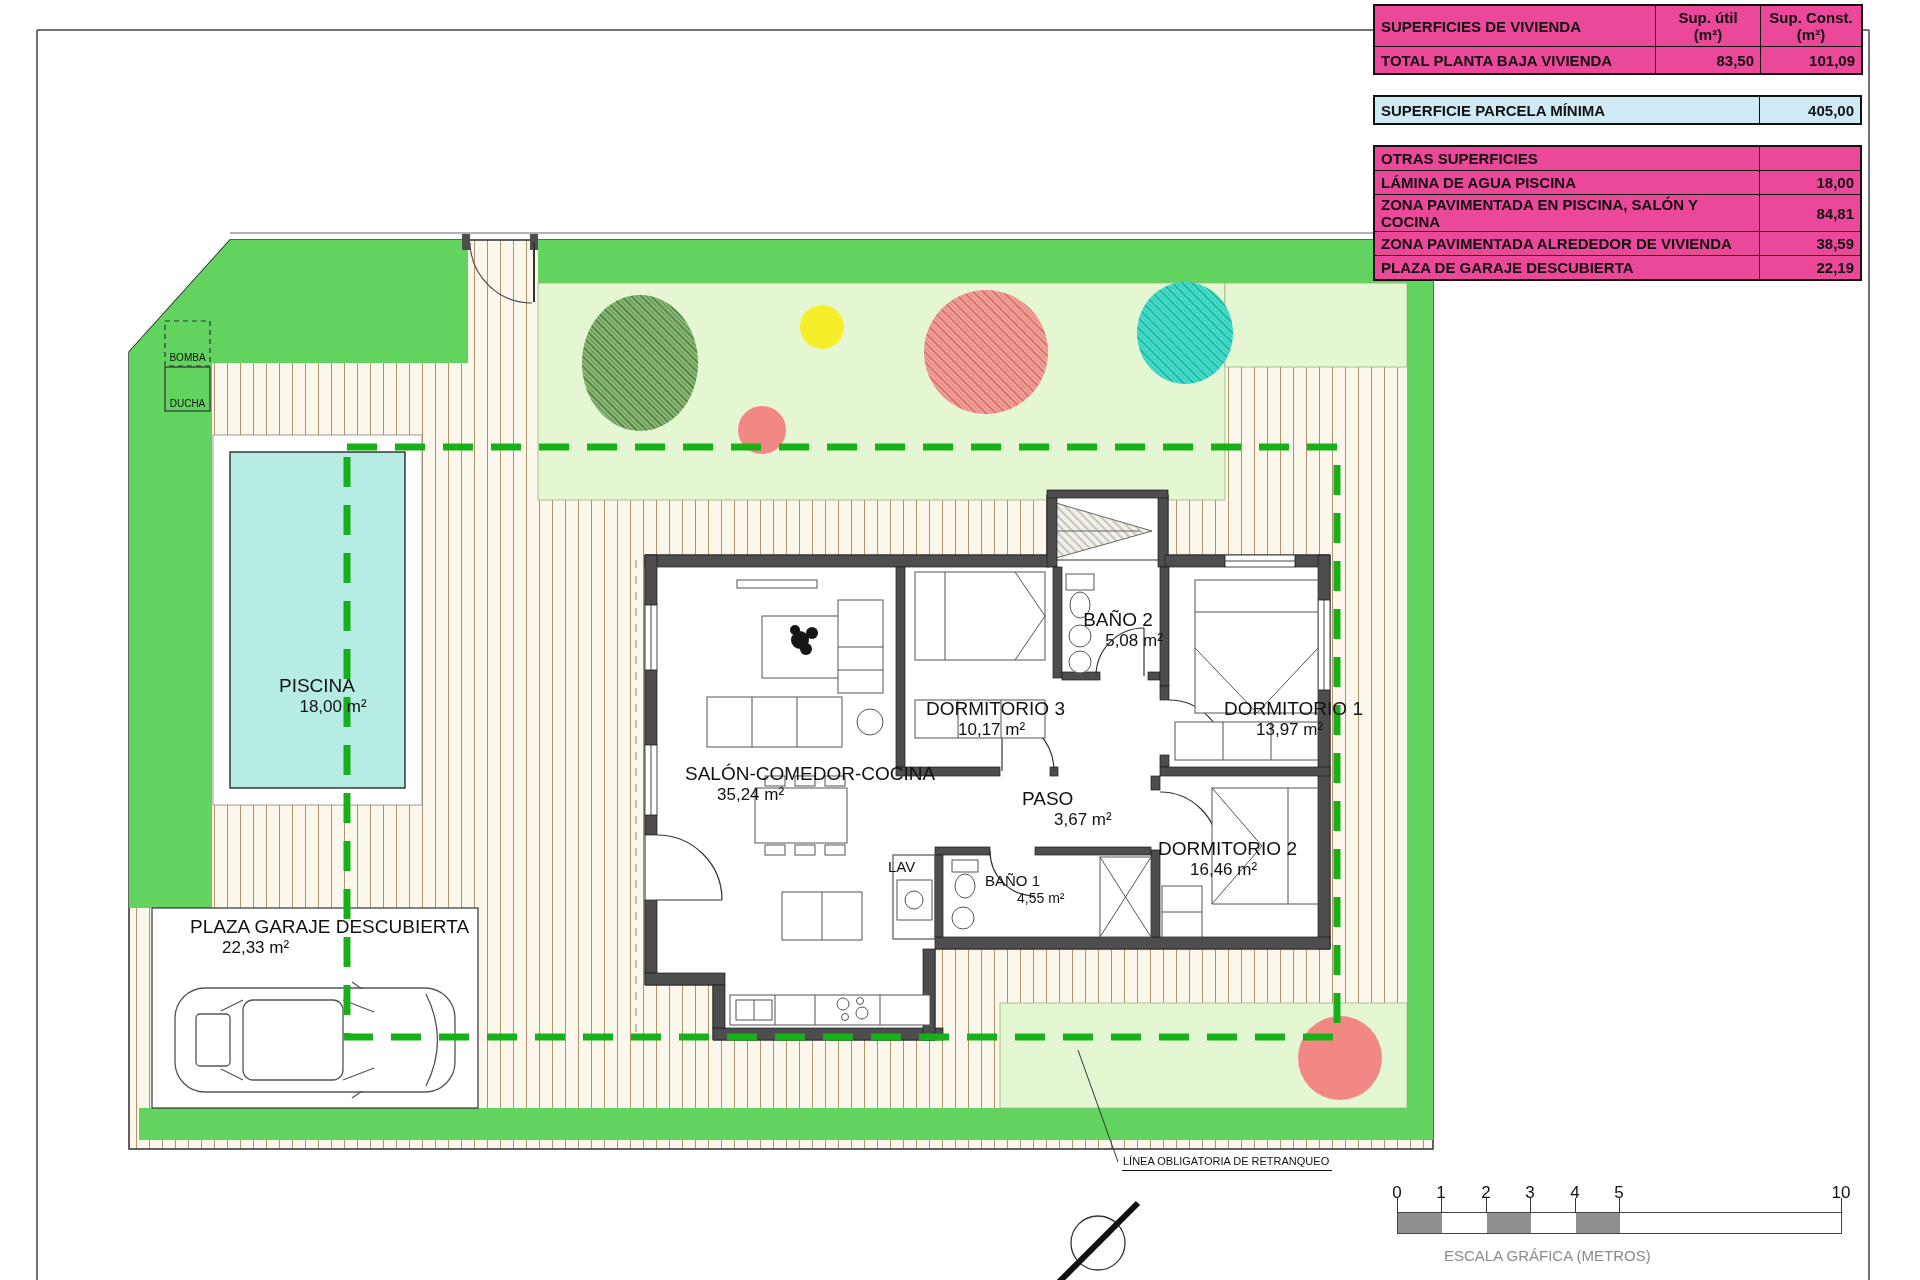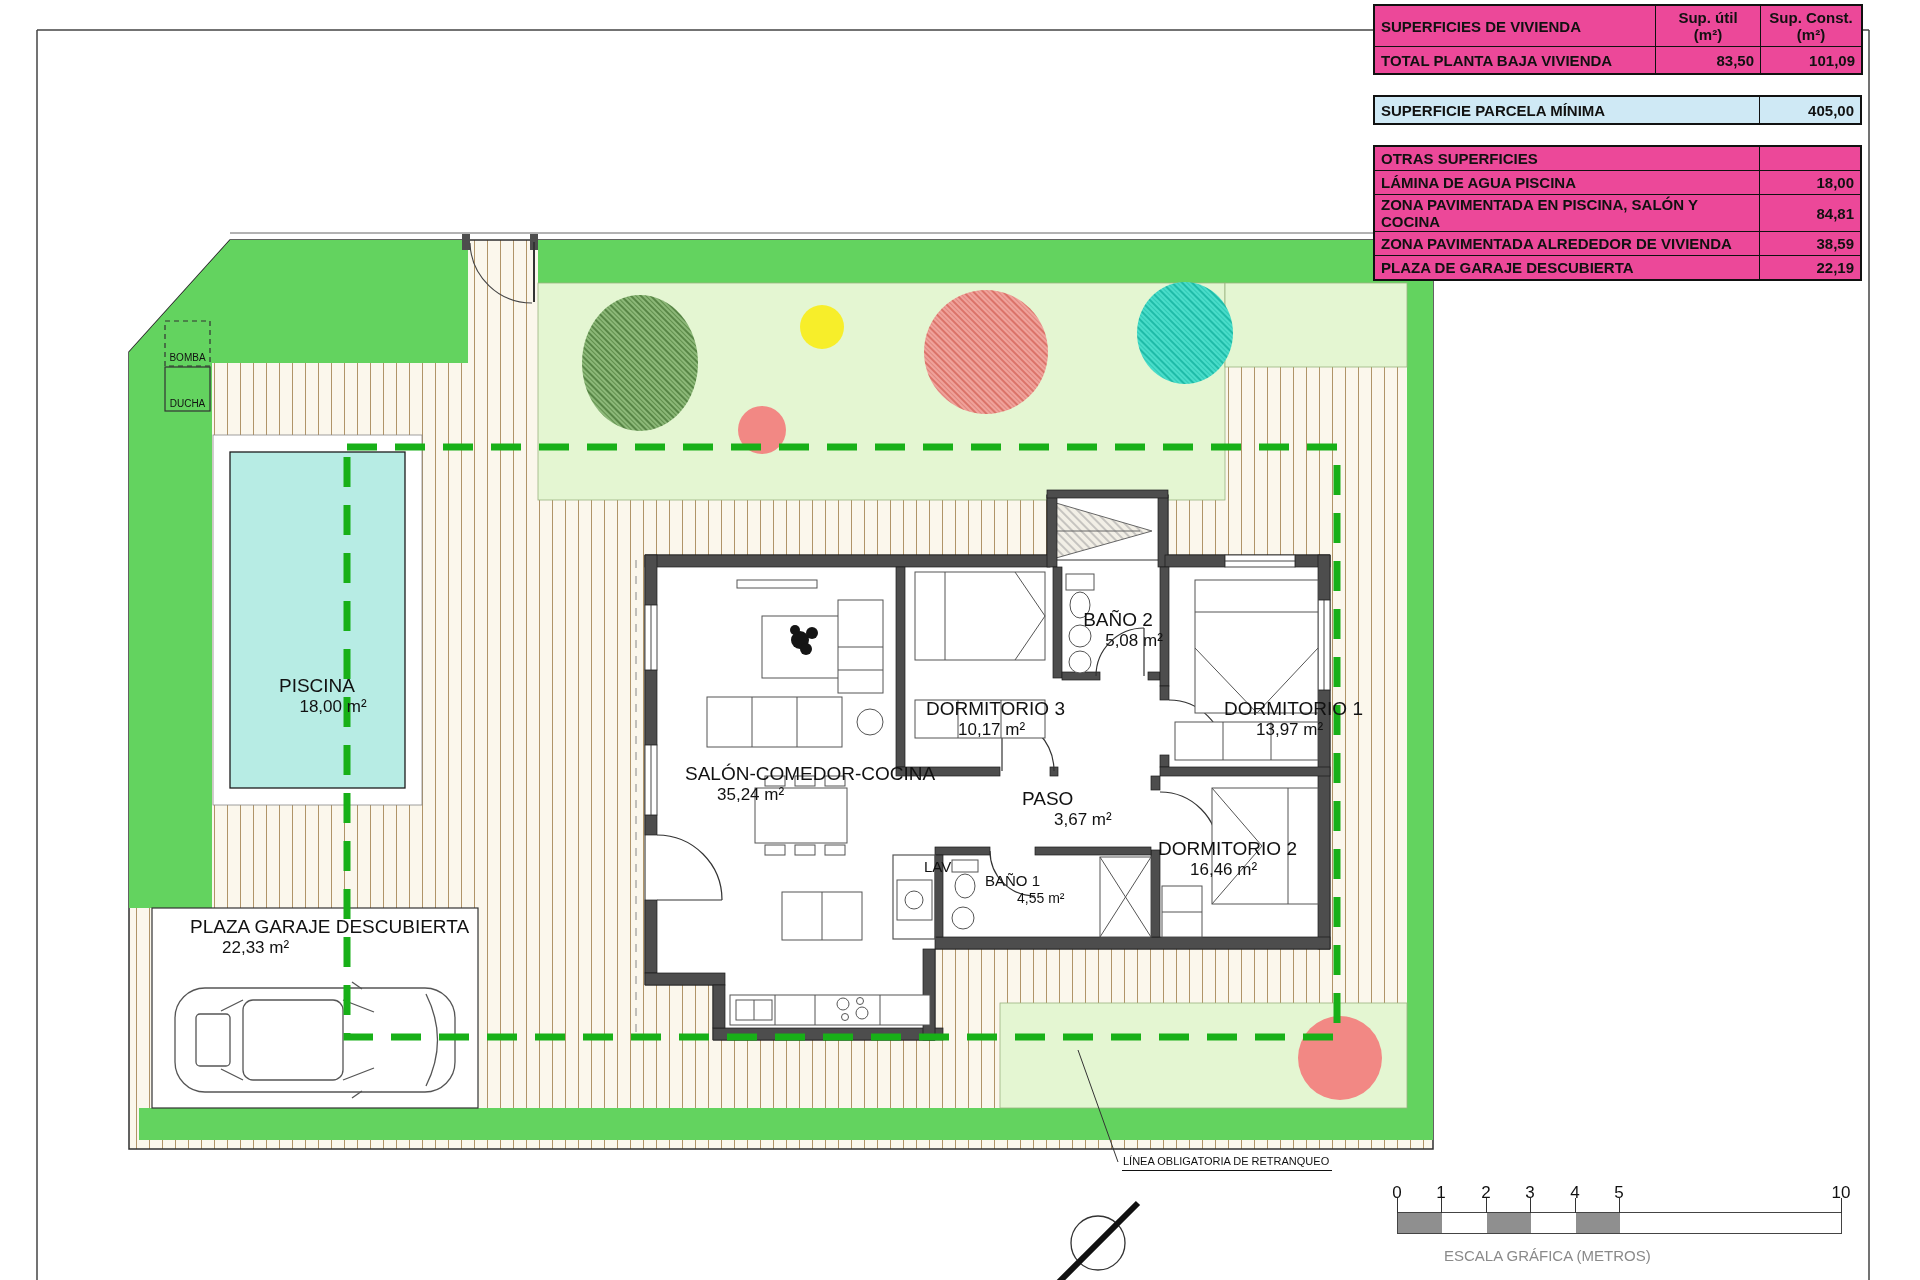--- a/index.html
+++ b/index.html
@@ -297,21 +297,21 @@
     <span class="ar">3,67 m²</span>
   </div>
   <div class="lbl small" style="left:985px;top:872px;">
     <span class="nm">BAÑO 1</span>
     <span class="ar">4,55 m²</span>
   </div>
   <div class="lbl" style="left:1158px;top:838px;">
     <span class="nm">DORMITORIO 2</span>
     <span class="ar">16,46 m²</span>
   </div>
-  <div class="lbl small" style="left:924px;top:858px;">
+  <div class="lbl small" style="left:888px;top:858px;">
     <span class="nm">LAV</span>
   </div>
 
   <div class="lbl" style="left:190px;top:916px;">
     <span class="nm">PLAZA GARAJE DESCUBIERTA</span>
     <span class="ar">22,33 m²</span>
   </div>
 
   <div class="lbl tiny center" style="left:165px;top:337px;width:45px;">
     <span>BOMBA</span>

